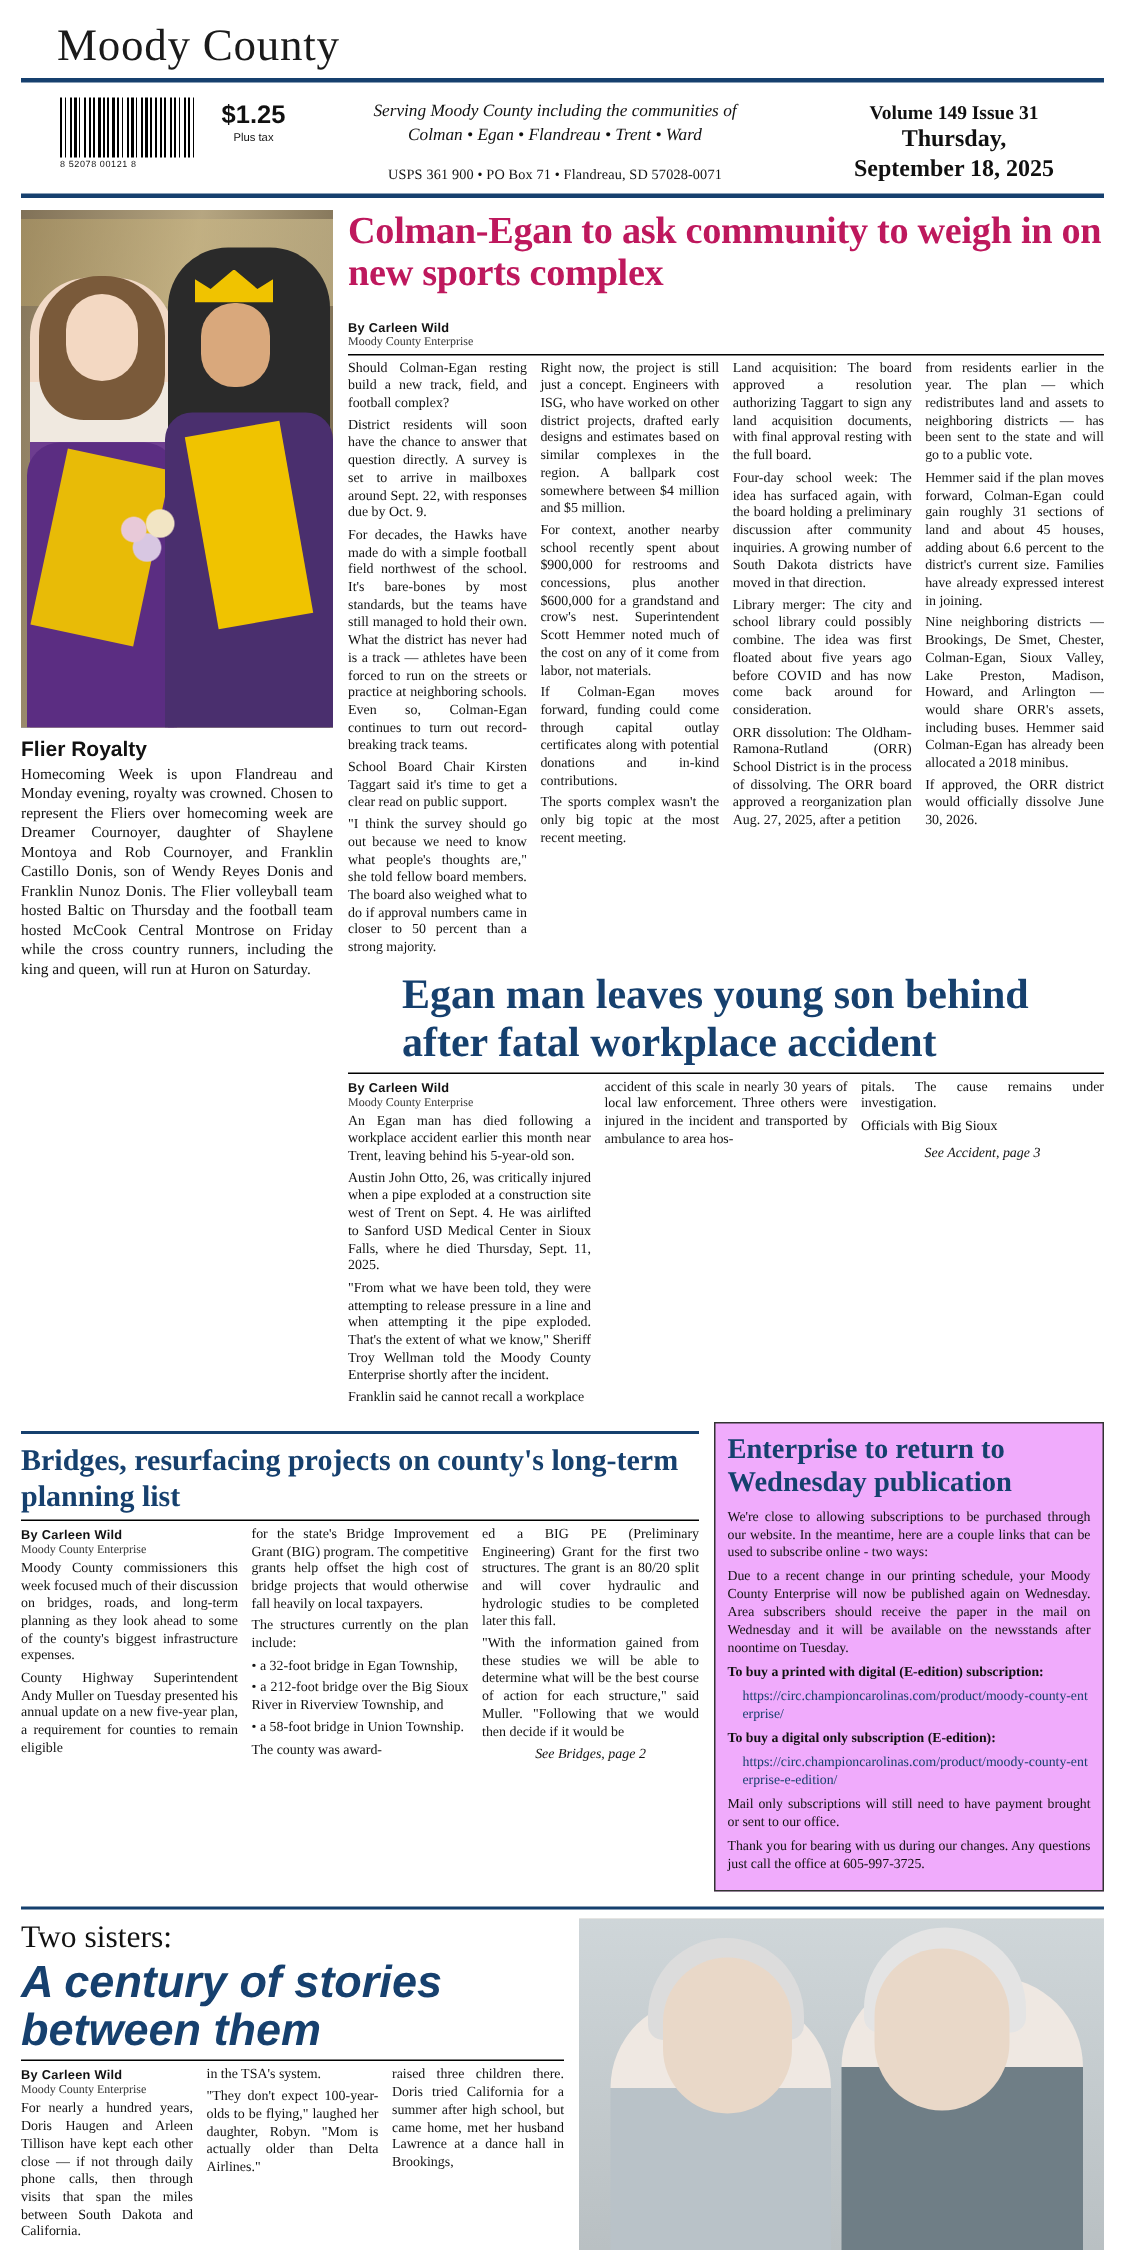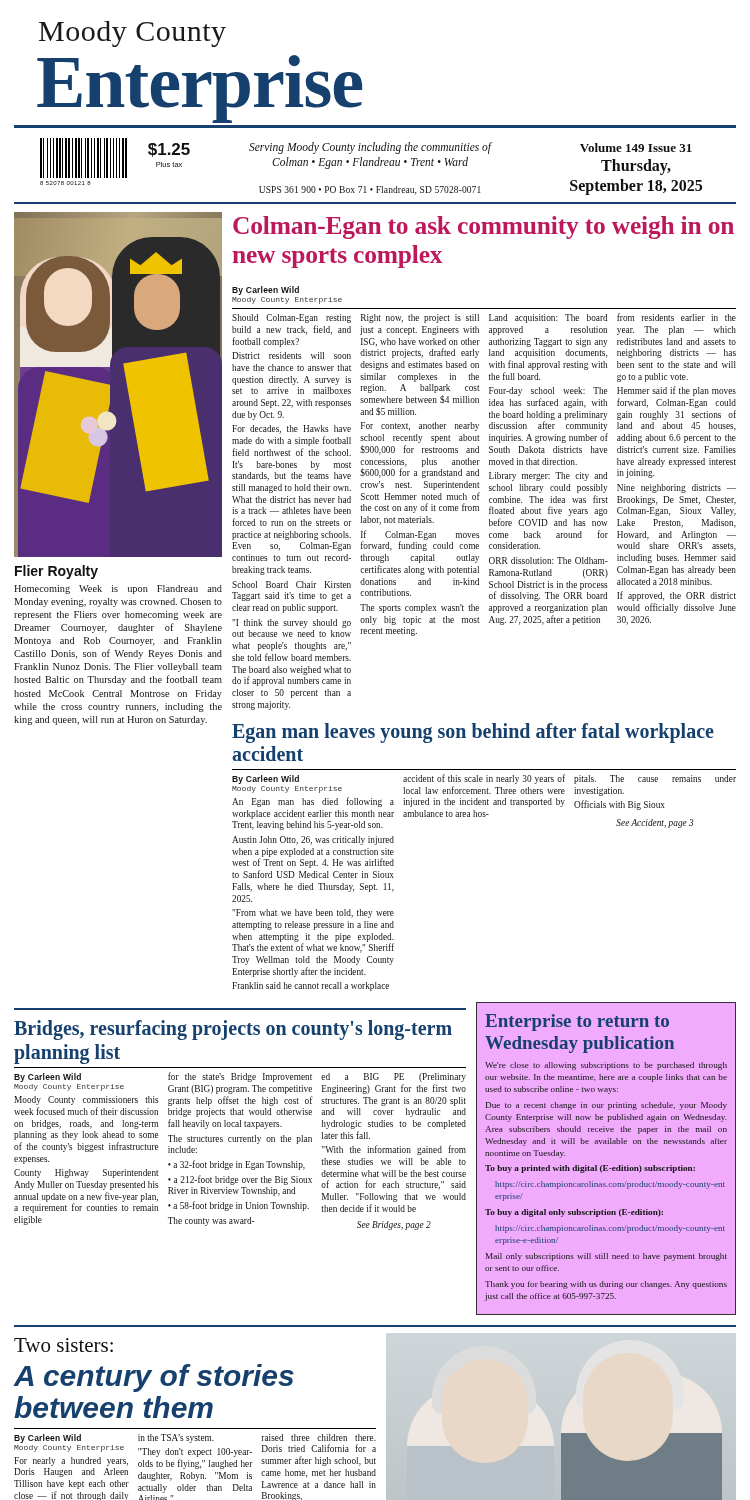--- a/index.html
+++ b/index.html
@@ -68,25 +68,25 @@
   .photo .flowers { position:absolute; left:62px; bottom:108px; width:44px; height:40px; background:radial-gradient(circle at 30% 40%, #e8c9d8 0 8px, transparent 9px), radial-gradient(circle at 70% 30%, #f2e5c4 0 9px, transparent 10px), radial-gradient(circle at 50% 70%, #d8c7e2 0 9px, transparent 10px); }
   .cap-head { font-family:"Liberation Sans", sans-serif; font-weight:700; font-size:14px; margin:6px 0 3px 0; }
   .cap-body { font-size:10.3px; line-height:1.27; text-align:justify; }
 
   .story-col { flex:1; }
   .headline-1 {
     font-family:"Liberation Serif", serif; font-weight:700; color:#be185d;
     font-size:25.5px; line-height:1.12; letter-spacing:-0.2px; margin-bottom:16px;
   }
   .byline { font-family:"Liberation Sans", sans-serif; font-size:8.5px; font-weight:700; letter-spacing:.2px; }
-  .byline-sub { font-family:Liberation Mono, monospace; font-size:8px; color:#333; margin-bottom:4px;}
+  .byline-sub { font-family:Liberation Serif, serif; font-size:8px; color:#333; margin-bottom:4px;}
   .hr-thin { border-top:1px solid #000; margin:3px 0 4px 0; }
   p.body { font-size:9.3px; line-height:1.26; text-align:justify; margin:0 0 3px 0; hyphens:auto; }
   .jump { font-size:9.3px; font-style:italic; margin-top:3px; }
-  .headline-2 { font-family:"Liberation Serif",serif; font-weight:700; color:#16406e; font-size:20px; line-height:1.14; }
+  .headline-2 { font-family:"Liberation Serif",serif; font-weight:700; color:#16406e; font-size:28px; line-height:1.14;margin-left:36px; }
   hr.rule { border:0; border-top:2px solid #16406e; margin:6px 0; }
 
   
   .lower-wrap { display:flex; gap:10px; margin-top:6px; }
   .bridges { width:452px; }
   .headline-3 { font-family:"Liberation Serif",serif; font-weight:700; color:#16406e; font-size:20px; line-height:1.2; margin-bottom:2px;}
   .ent-box { flex:1; border:1px solid #333; background:#f0abfc; padding:7px 8px; }
   .ent-box h2 { font-family:"Liberation Serif",serif; color:#16406e; font-size:19px; line-height:1.15; margin:0 0 6px 0; font-weight:700; }
   .ent-box p { font-size:9.2px; line-height:1.3; margin:0 0 4px 0; text-align:justify; }
   .ent-box .lead-in { font-weight:700; }
@@ -107,21 +107,20 @@
   .sis-photo .h1 { position:absolute; left:13%; top:4%; width:104px; height:68px; background:#dcdcdc; border-radius:52px 52px 10px 10px; }
   .sis-photo .h2 { position:absolute; right:15%; top:2%; width:108px; height:70px; background:#e4e4e4; border-radius:54px 54px 10px 10px; }
 </style>
 </head>
 <body>
 
 <div class="page">
 
   <div class="masthead">
     <div class="mh-county">Moody County</div>
-    <div class="mh-enterprise">Enterprise</div>
     <div class="mh-rule"></div>
     <div class="mh-info">
       <div class="barcode-wrap">
         <div class="barcode"></div>
         <div class="barcode-num">8  52078 00121  8</div>
       </div>
       <div class="price-box">
         <div class="price">$1.25</div>
         <div class="price-sub">Plus tax</div>
       </div>

